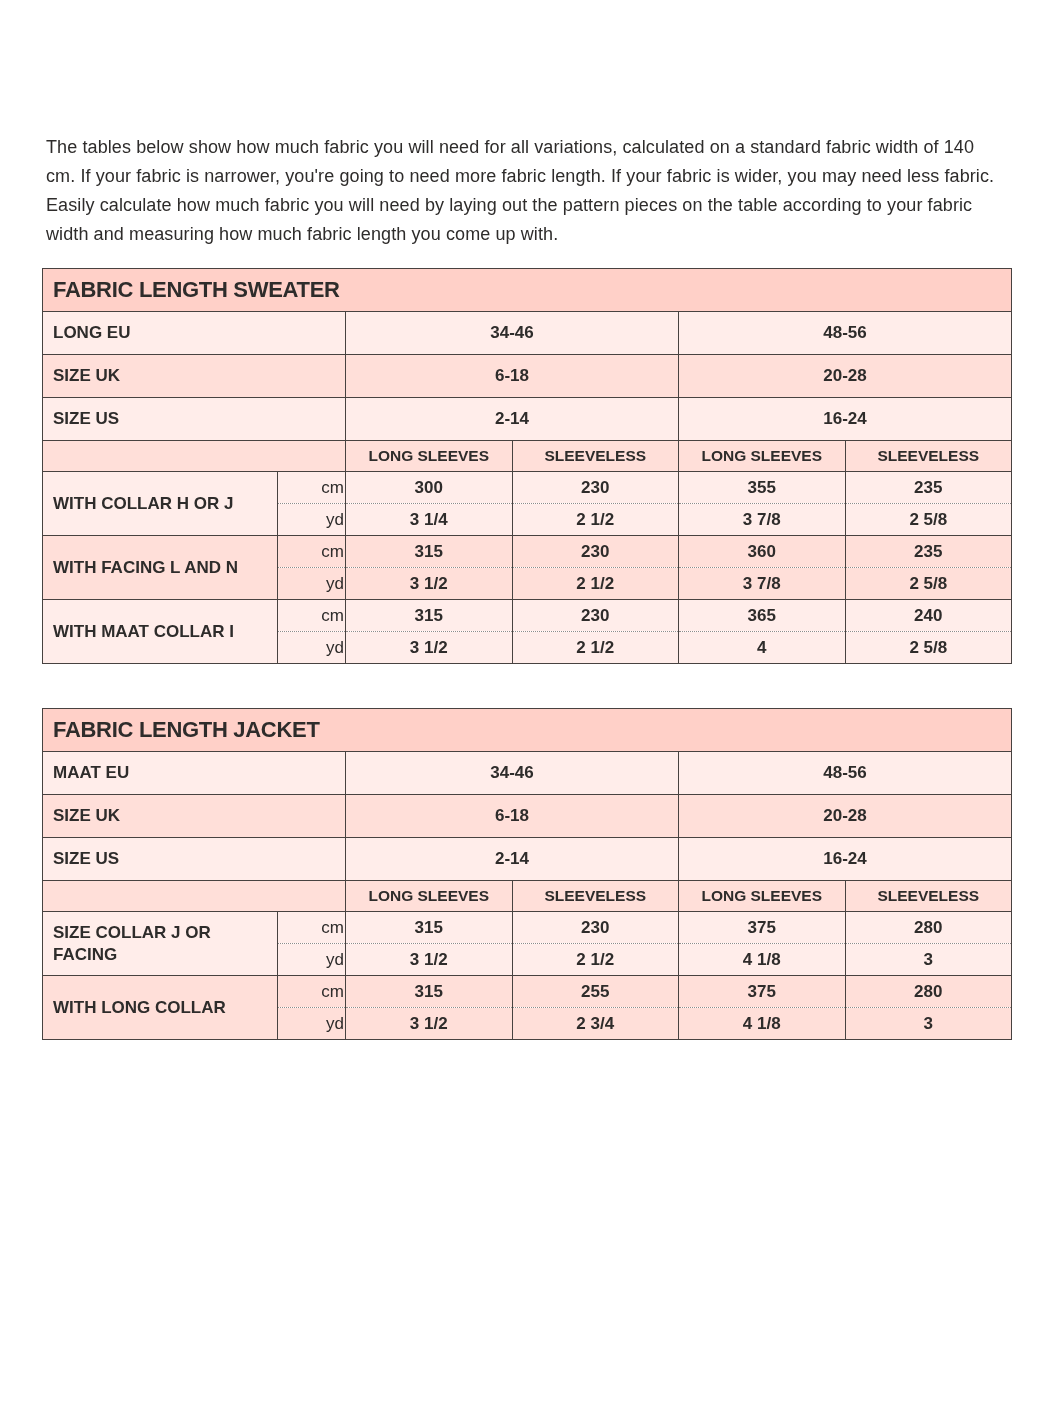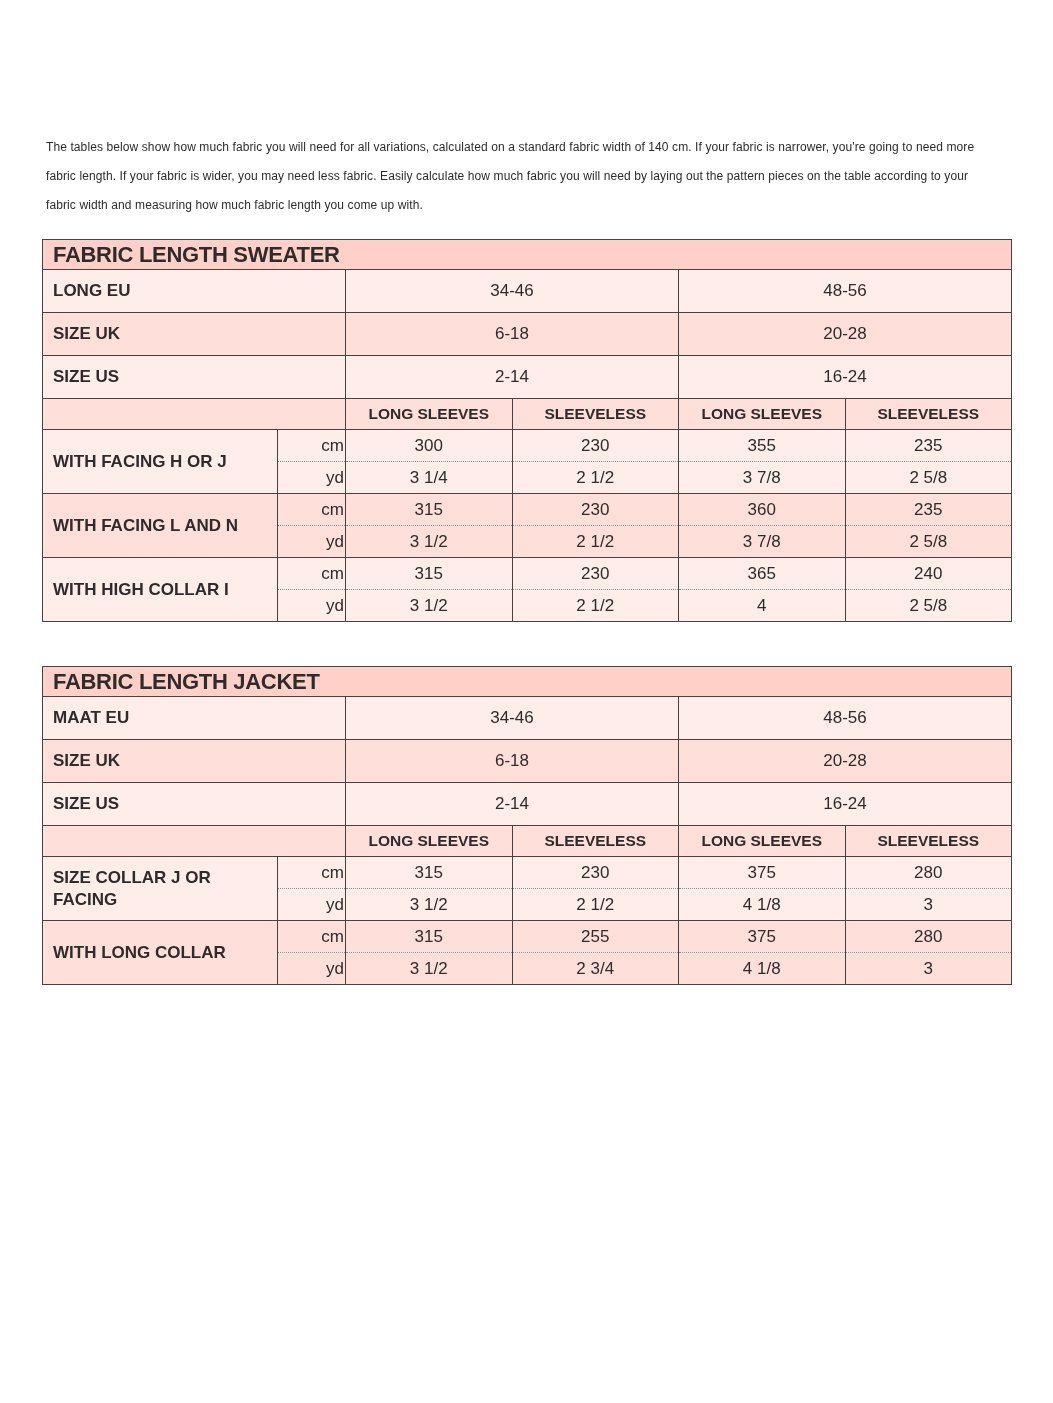--- a/index.html
+++ b/index.html
@@ -7,21 +7,21 @@
     margin: 0; padding: 0;
     background: #ffffff;
     font-family: "Liberation Sans", sans-serif;
   }
   body { width: 1053px; min-height: 1403px; }
   .page { padding: 133px 42px 0 42px; }
 
   .intro {
     width: 952px;
     margin: 0 0 19px 4px;
-    font-size: 12px;
+    font-size: 18px;
     line-height: 29px;
     letter-spacing: 0.1px;
     color: #2e2c2b;
   }
 
   table.fabric-table {
     border-collapse: collapse;
     table-layout: fixed;
     width: 969px;
     margin: 0 0 44px 0;
@@ -30,41 +30,41 @@
   .col-label { width: 235px; }
   .col-unit  { width: 68px;  }
   .col-data  { width: 166.5px; }
 
   td { border: 1px solid #474240; overflow: hidden; }
 
   .bg-dark  { background: var(--title_row, #ffd0c8); }
   .bg-med   { background: var(--medium_row, #ffdfd9); margin-top: 33px; }
   .bg-light { background: var(--light_row, #ffedea); }
 
-  .row-title td { height: 30px; }
+  .row-title td { height: 43px; }
   .row-size  td { height: 43px; }
   .row-colhead td { height: 31px; }
   .row-cm td, .row-yd td { height: 32px; }
 
   .title-cell {
     font-size: 22px;
     font-weight: bold;
     letter-spacing: -0.3px;
     padding: 0 0 0 10px;
   }
   .label-cell {
     text-align: left;
     padding: 0 8px 0 10px;
     font-weight: bold;
     font-size: 17px;
     line-height: 1.25;
   }
   .value-cell {
     text-align: center;
-    font-weight: normal;
+    font-weight: bold;
     font-size: 17px;
   }
   .colhead-cell {
     text-align: center;
     font-weight: bold;
     font-size: 15.5px;
   }
   .unit-cell {
     text-align: right;
     padding-left: 9px;
@@ -114,21 +114,21 @@
 
       <tr class="row-colhead">
         <td colspan="2" class="bg-med"></td>
         <td class="colhead-cell bg-med">LONG SLEEVES</td>
         <td class="colhead-cell bg-med">SLEEVELESS</td>
         <td class="colhead-cell bg-med">LONG SLEEVES</td>
         <td class="colhead-cell bg-med">SLEEVELESS</td>
       </tr>
 
       <tr class="row-cm">
-        <td rowspan="2" class="label-cell bg-light">WITH FACING H OR J</td>
+        <td rowspan="2" class="label-cell bg-light">WITH COLLAR H OR J</td>
         <td class="unit-cell bg-light dot-below">cm</td>
         <td class="value-cell bg-light dot-below">300</td>
         <td class="value-cell bg-light dot-below">230</td>
         <td class="value-cell bg-light dot-below">355</td>
         <td class="value-cell bg-light dot-below">235</td>
       </tr>
       <tr class="row-yd">
         <td class="unit-cell bg-light dot-above">yd</td>
         <td class="value-cell bg-light dot-above">3 1/4</td>
         <td class="value-cell bg-light dot-above">2 1/2</td>
@@ -146,21 +146,21 @@
       </tr>
       <tr class="row-yd">
         <td class="unit-cell bg-med dot-above">yd</td>
         <td class="value-cell bg-med dot-above">3 1/2</td>
         <td class="value-cell bg-med dot-above">2 1/2</td>
         <td class="value-cell bg-med dot-above">3 7/8</td>
         <td class="value-cell bg-med dot-above">2 5/8</td>
       </tr>
 
       <tr class="row-cm">
-        <td rowspan="2" class="label-cell bg-light">WITH HIGH COLLAR I</td>
+        <td rowspan="2" class="label-cell bg-light">WITH MAAT COLLAR I</td>
         <td class="unit-cell bg-light dot-below">cm</td>
         <td class="value-cell bg-light dot-below">315</td>
         <td class="value-cell bg-light dot-below">230</td>
         <td class="value-cell bg-light dot-below">365</td>
         <td class="value-cell bg-light dot-below">240</td>
       </tr>
       <tr class="row-yd">
         <td class="unit-cell bg-light dot-above">yd</td>
         <td class="value-cell bg-light dot-above">3 1/2</td>
         <td class="value-cell bg-light dot-above">2 1/2</td>

